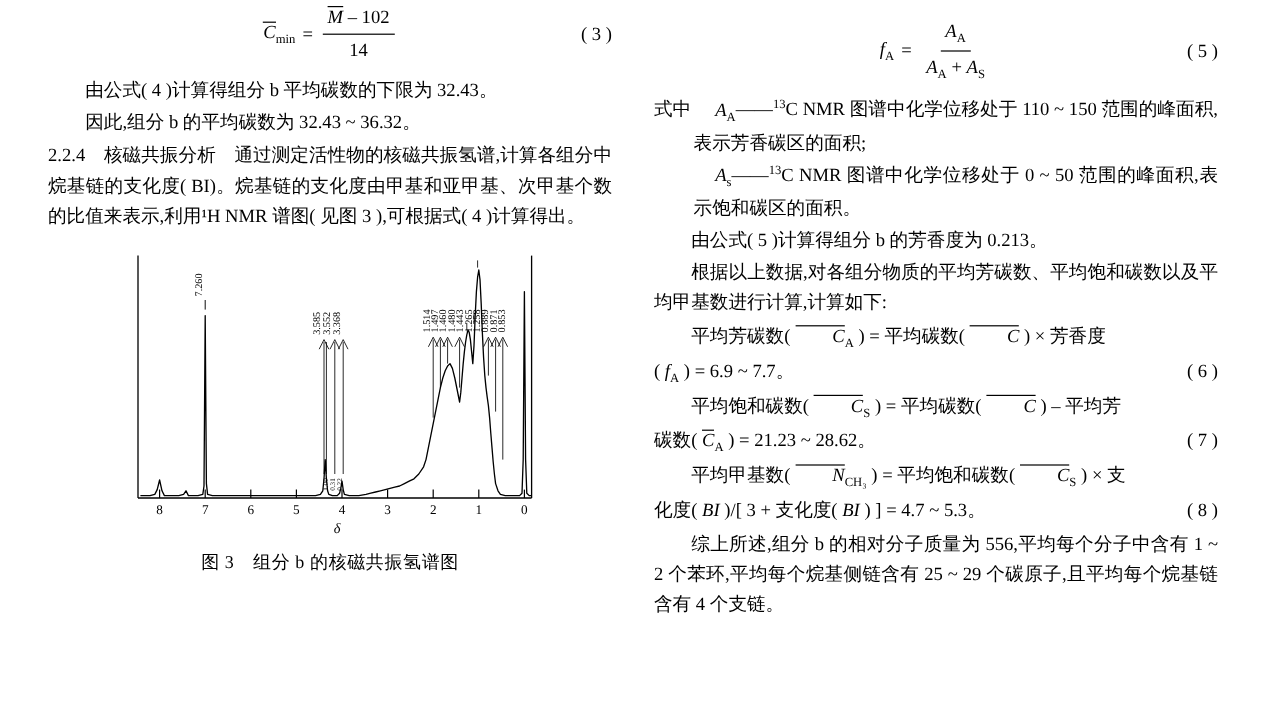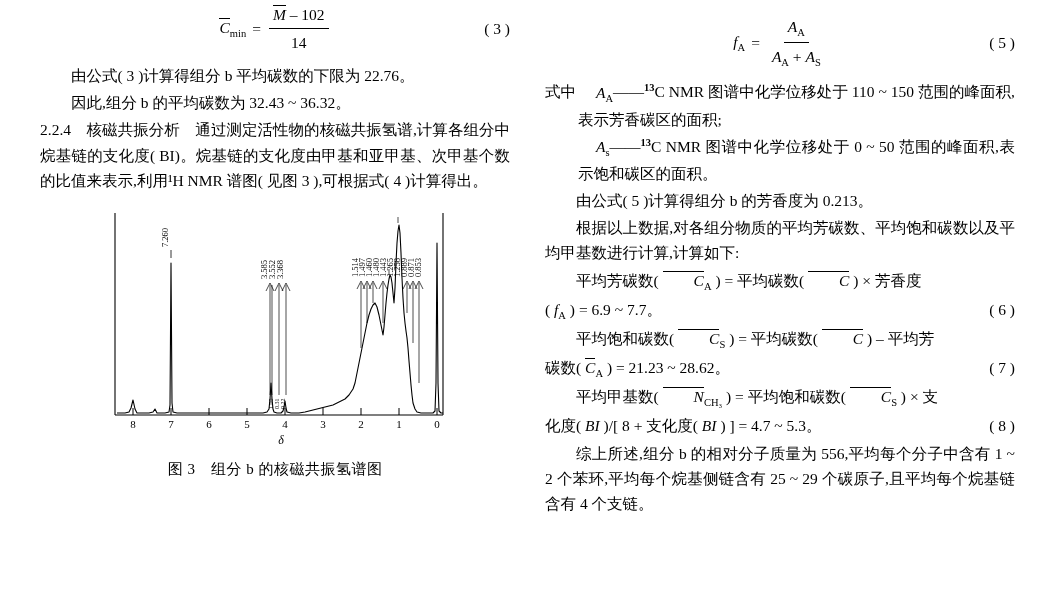--- a/index.html
+++ b/index.html
@@ -70,21 +70,20 @@
   .math { font-family: "Liberation Serif", serif; font-style: italic; }
   .sub {
     font-size: 0.68em;
     vertical-align: sub;
     font-style: normal;
   }
   .sup {
     font-size: 0.68em;
     vertical-align: super;
     font-style: normal;
-    font-weight: bold;
   }
   .ovl {
     display: inline-block;
     border-top: 1.1px solid #000;
     padding-top: 0px;
     line-height: 1.15;
   }
 
   
   .defblock {
@@ -132,21 +131,21 @@
         <span class="ovl">C</span><span class="sub">min</span>
       </span>
       <span style="margin:0 6px;">=</span>
       <span class="frac">
         <span class="num"><span class="math ovl">M</span><span> – 102</span></span>
         <span class="den">14</span>
       </span>
       <span class="eqno">( 3 )</span>
     </div>
 
-    <p class="indent">由公式( 3 )计算得组分 b 平均碳数的下限为 22.76。</p>
+    <p class="indent">由公式( 4 )计算得组分 b 平均碳数的下限为 32.43。</p>
     <p class="indent">因此,组分 b 的平均碳数为 32.43 ~ 36.32。</p>
     <p>2.2.4　核磁共振分析　通过测定活性物的核磁共振氢谱,计算各组分中烷基链的支化度( BI)。烷基链的支化度由甲基和亚甲基、次甲基个数的比值来表示,利用¹H NMR 谱图( 见图 3 ),可根据式( 4 )计算得出。</p>
 
     <div class="figure">
       <div class="spectrum-wrap">
         <svg width="360" height="250" viewBox="0 0 360 250">
 
           <line x1="20" y1="10" x2="20" y2="212" stroke="#000" stroke-width="1.1"></line>
           <line x1="20" y1="212" x2="348" y2="212" stroke="#000" stroke-width="1.1"></line>
           <line x1="348" y1="10" x2="348" y2="212" stroke="#000" stroke-width="1.1"></line>
@@ -275,18 +274,18 @@
       <p><span>( </span><span class="math">f</span><span class="sub">A</span><span> ) = 6.9 ~ 7.7。</span><span style="float:right;">( 6 )</span></p>
     </div>
 
     <div style="position:relative;">
       <p class="indent"><span>平均饱和碳数( </span><span class="math ovl">C</span><span class="sub">S</span><span> ) = 平均碳数( </span><span class="math ovl">C</span><span> ) – 平均芳</span></p>
       <p><span>碳数( </span><span class="math ovl">C</span><span class="sub">A</span><span> ) = 21.23 ~ 28.62。</span><span style="float:right;">( 7 )</span></p>
     </div>
 
     <div style="position:relative;">
       <p class="indent"><span>平均甲基数( </span><span class="math ovl">N</span><span class="sub">CH₃</span><span> ) = 平均饱和碳数( </span><span class="math ovl">C</span><span class="sub">S</span><span> ) × 支</span></p>
-      <p><span>化度( </span><span class="math">BI</span><span> )/[ 8 + 支化度( </span><span class="math">BI</span><span> ) ] = 4.7 ~ 5.3。</span><span style="float:right;">( 8 )</span></p>
+      <p><span>化度( </span><span class="math">BI</span><span> )/[ 3 + 支化度( </span><span class="math">BI</span><span> ) ] = 4.7 ~ 5.3。</span><span style="float:right;">( 8 )</span></p>
     </div>
 
     <p class="indent">综上所述,组分 b 的相对分子质量为 556,平均每个分子中含有 1 ~ 2 个苯环,平均每个烷基侧链含有 25 ~ 29 个碳原子,且平均每个烷基链含有 4 个支链。</p>
   </div>
 </div>
 
 </body></html>

